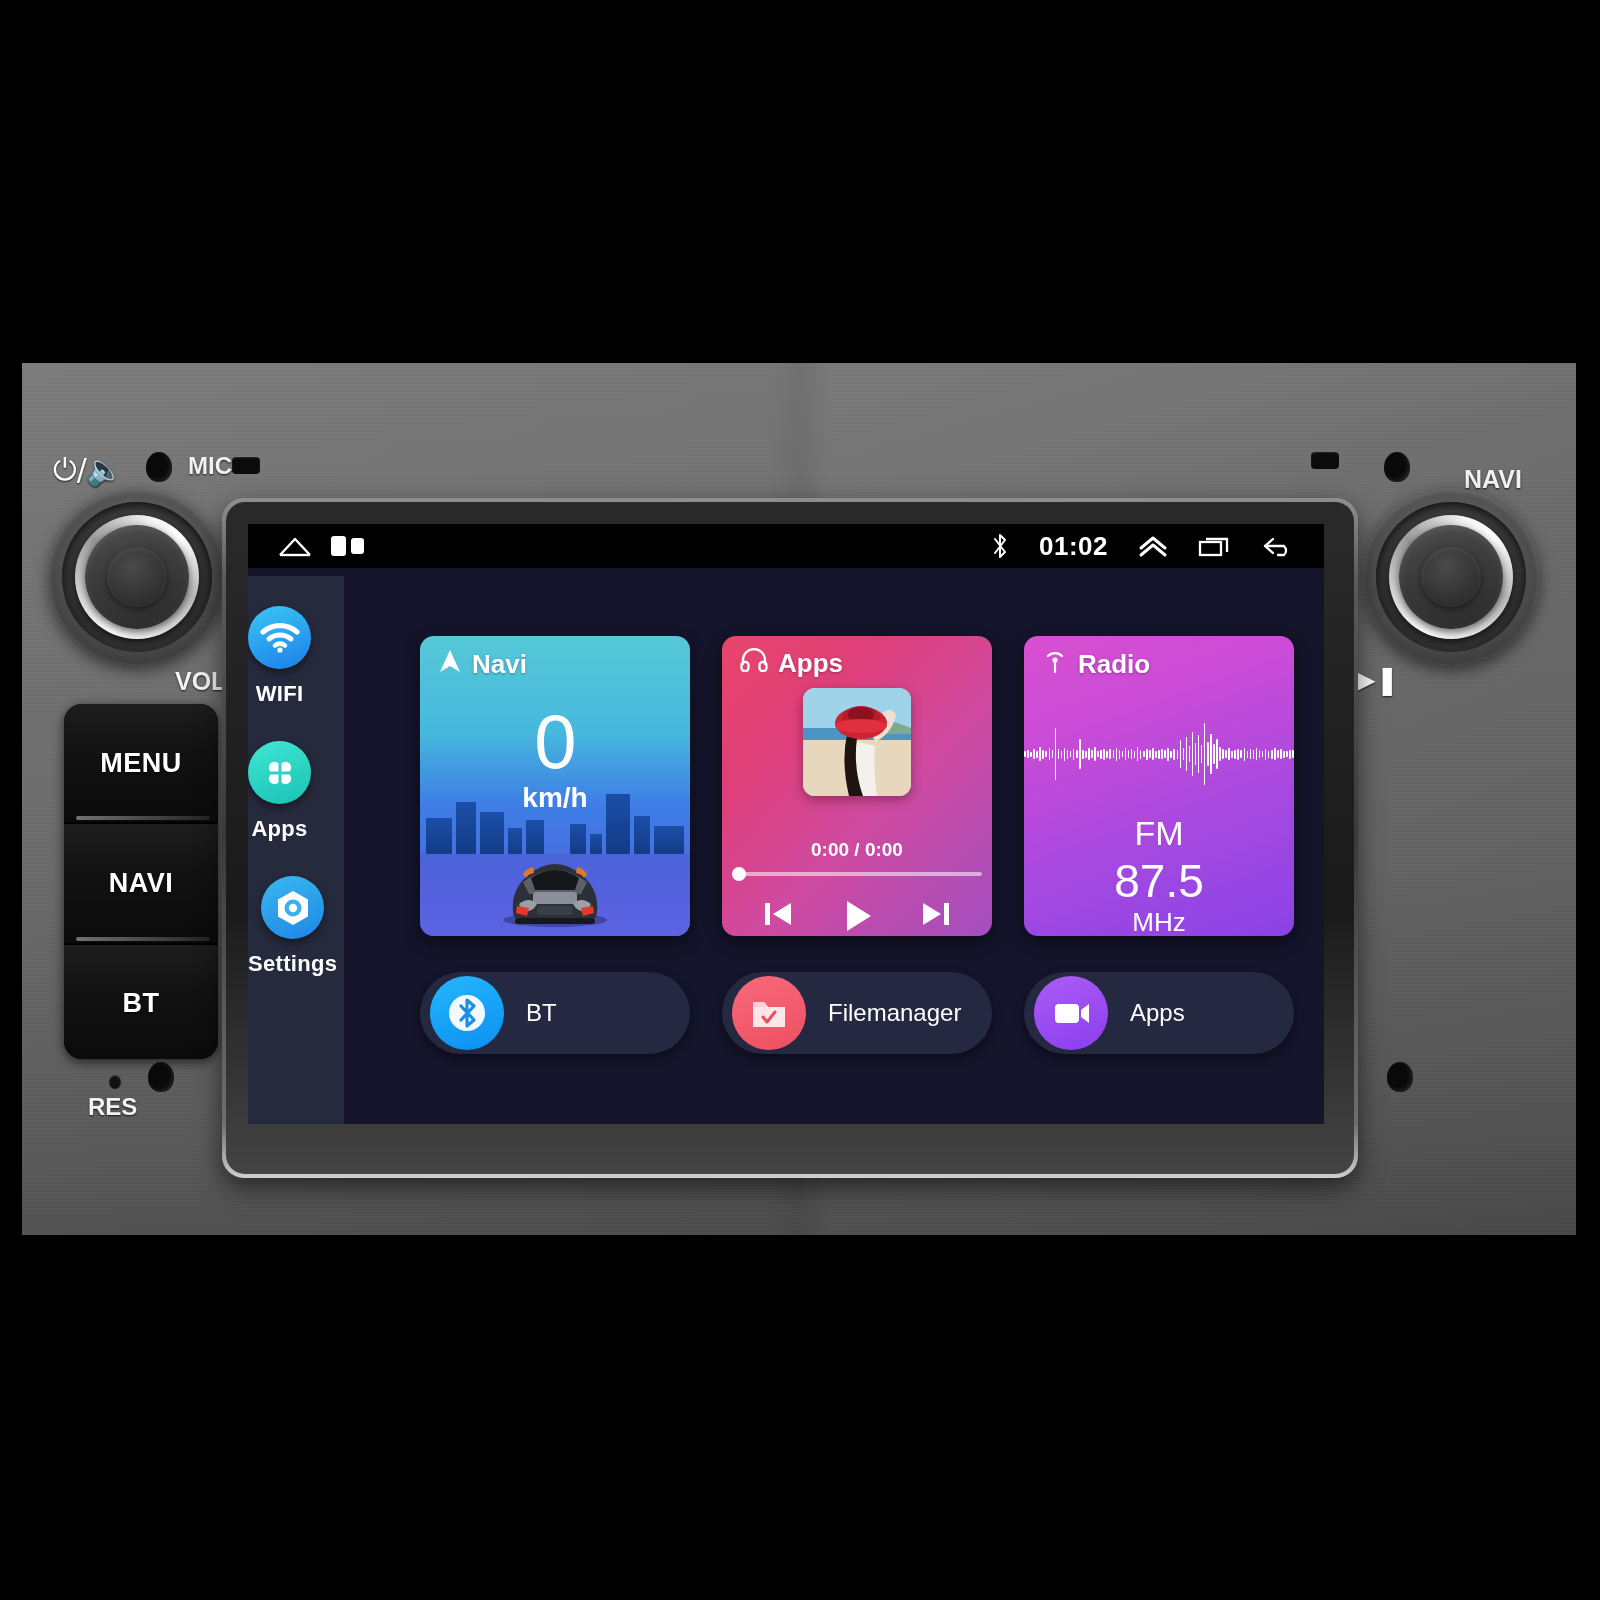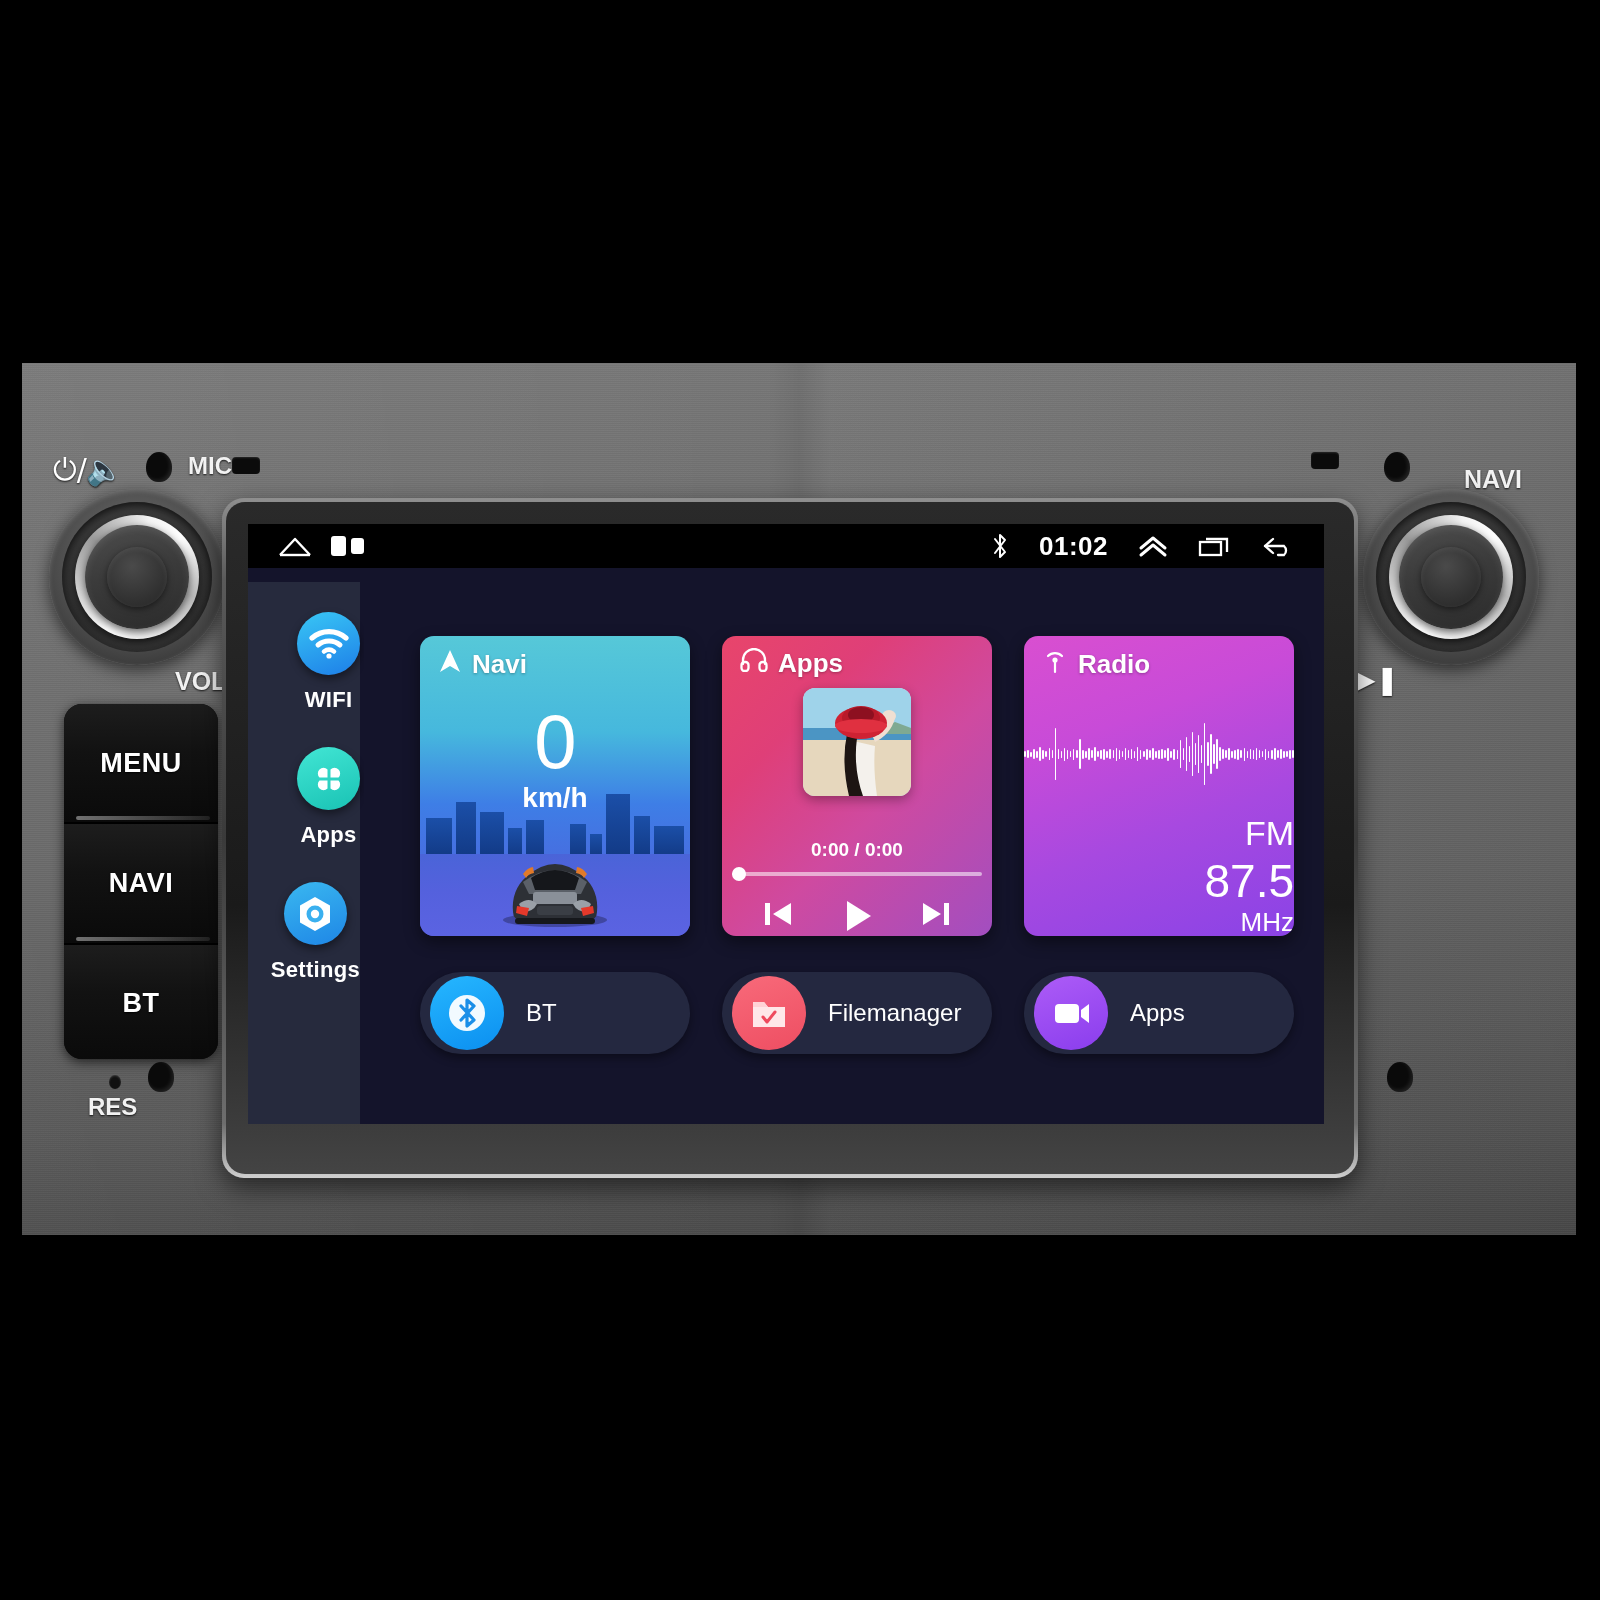--- a/index.html
+++ b/index.html
@@ -85,22 +85,22 @@
 
   
   #statusbar{position:absolute;left:0;top:0;width:100%;height:44px;background:#000;
     display:flex;align-items:center;}
   #statusbar .left{display:flex;align-items:center;gap:18px;margin-left:30px;}
   #statusbar .right{display:flex;align-items:center;gap:30px;margin-left:auto;margin-right:30px;}
   .sb-ico{color:#fff;display:flex;align-items:center;}
   #clock{color:#fff;font-size:26px;font-weight:600;letter-spacing:.5px;font-family:"Liberation Sans",sans-serif;}
 
   
-  #sidebar{position:absolute;left:0;top:58px;width:112px;height:556px;background:#262a3d;
-    display:flex;flex-direction:column;align-items:flex-end;padding-top:30px;box-sizing:border-box;}
+  #sidebar{position:absolute;left:0;top:52px;width:96px;height:556px;background:#262a3d;
+    display:flex;flex-direction:column;align-items:flex-start;padding-top:30px;box-sizing:border-box;}
   .side-item{display:flex;flex-direction:column;align-items:center;margin-bottom:34px;}
   .side-ico{width:63px;height:63px;border-radius:50%;display:flex;align-items:center;justify-content:center;
     box-shadow:0 4px 9px rgba(0,0,0,.45);}
   .side-lbl{color:#fff;font-size:22px;font-weight:bold;margin-top:12px;letter-spacing:.3px;}
   #ico-wifi{background:linear-gradient(160deg,#39c7f5,#1d7ee8);}
   #ico-apps{background:linear-gradient(160deg,#42e6d4,#19c2b4);}
   #ico-settings{background:linear-gradient(160deg,#3ab8f0,#1e86e6);}
 
   
   #main{position:absolute;left:116px;top:44px;right:0;bottom:0;background:#14142b;}
@@ -131,21 +131,21 @@
   #seek .dot{position:absolute;left:0;top:-5px;width:14px;height:14px;border-radius:50%;background:#fff;}
   .mctrl{position:absolute;top:258px;color:#fff;display:flex;align-items:center;justify-content:center;}
   #mc-prev{left:36px;}
   #mc-play{left:50%;transform:translateX(-50%);}
   #mc-next{right:36px;}
 
   
   #card-radio{background:linear-gradient(160deg,#d94fd0 0%,#c84bd8 30%,#a749e0 62%,#8a43e6 100%);}
   #wave{position:absolute;left:0;right:0;top:72px;height:92px;display:flex;align-items:center;justify-content:center;gap:1.5px;}
   #wave i{display:block;width:2px;background:#fff;border-radius:1px;}
-  #radio-info{position:absolute;left:0;right:0;top:178px;text-align:right;color:#fff;}
+  #radio-info{position:absolute;left:0;right:0;top:178px;text-align:center;color:#fff;}
   #radio-info .band{font-size:34px;font-weight:500;}
   #radio-info .freq{font-size:46px;font-weight:400;margin-top:4px;line-height:1.05;}
   #radio-info .unit{font-size:26px;font-weight:500;margin-top:2px;}
 
   
   .shortcuts{position:absolute;left:56px;top:404px;display:flex;gap:32px;}
   .shortcut{width:270px;height:82px;border-radius:41px;background:#242840;display:flex;align-items:center;
     padding-left:10px;box-sizing:border-box;box-shadow:0 4px 10px rgba(0,0,0,.4);}
   .sc-ico{width:74px;height:74px;border-radius:50%;display:flex;align-items:center;justify-content:center;flex:0 0 auto;}
   .sc-lbl{color:#fff;font-size:24px;font-weight:500;margin-left:22px;}

